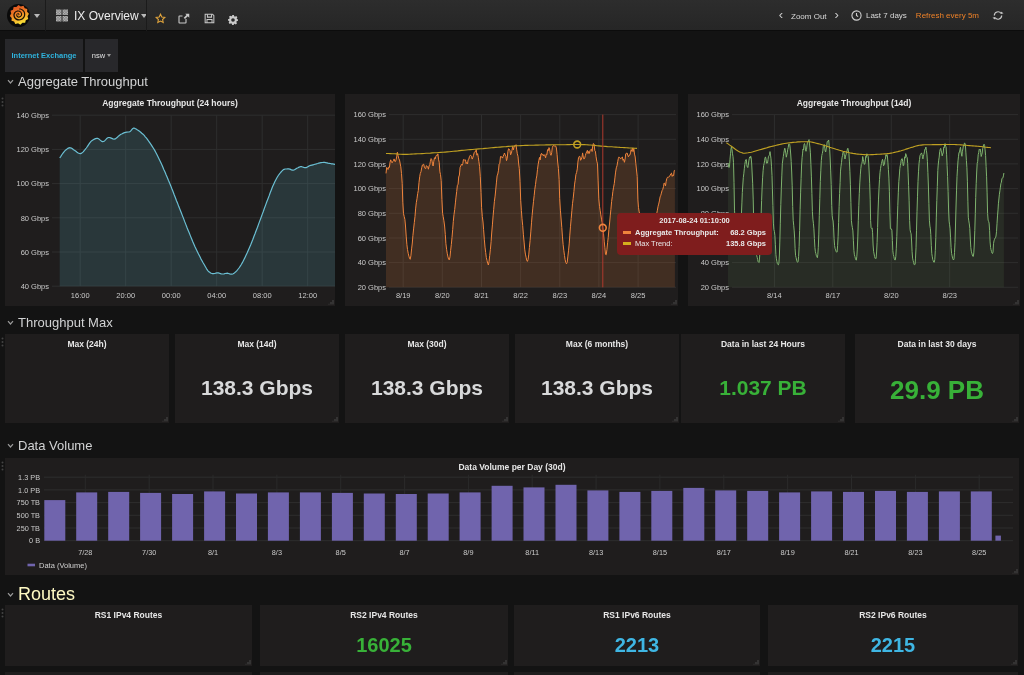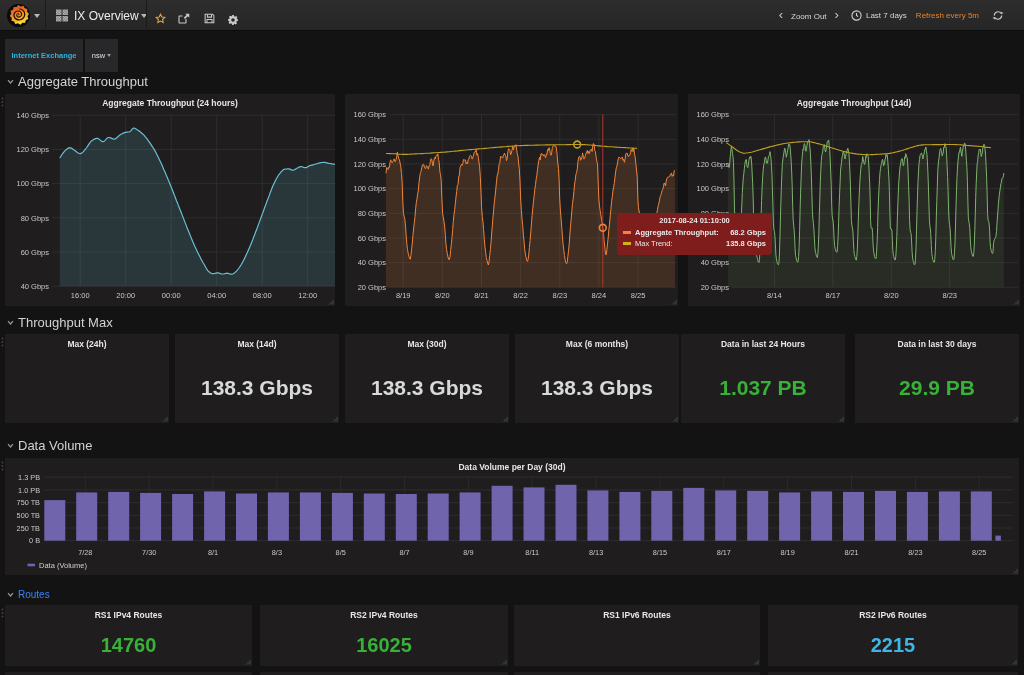--- a/index.html
+++ b/index.html
@@ -305,21 +305,21 @@
     <svg width="7" height="7" style="position:absolute;right:1px;bottom:1px">
       <g stroke="#4a4a4a" stroke-width="1">
         <line x1="6" y1="2" x2="6" y2="6.5"></line>
         <line x1="4" y1="4" x2="4" y2="6.5"></line>
         <line x1="2" y1="5.8" x2="2" y2="6.5"></line>
       </g>
     </svg>
   </div>
 <div class="panel" style="left:855px;top:334px;width:164px;height:89px">
     <div class="ptitle" style="padding-top:5px">Data in last 30 days</div>
-    <div style="position:absolute;left:0;right:0;top:41.5px;text-align:center;font-size:21px;font-weight:bold;color:#38b138;line-height:1.15">29.9 PB</div>
+    <div style="position:absolute;left:0;right:0;top:41.5px;text-align:center;font-size:26px;font-weight:bold;color:#38b138;line-height:1.15">29.9 PB</div>
     <svg width="7" height="7" style="position:absolute;right:1px;bottom:1px">
       <g stroke="#4a4a4a" stroke-width="1">
         <line x1="6" y1="2" x2="6" y2="6.5"></line>
         <line x1="4" y1="4" x2="4" y2="6.5"></line>
         <line x1="2" y1="5.8" x2="2" y2="6.5"></line>
       </g>
     </svg>
   </div>
 <div style="position:absolute;left:7px;top:438px;height:14px;display:flex;align-items:center">
     <svg width="7" height="5" style="margin-right:4px">
@@ -418,30 +418,29 @@
         <line x1="6" y1="2" x2="6" y2="6.5"></line>
         <line x1="4" y1="4" x2="4" y2="6.5"></line>
         <line x1="2" y1="5.8" x2="2" y2="6.5"></line>
       </g>
     </svg>
   </div>
 <div style="position:absolute;left:7px;top:587px;height:14px;display:flex;align-items:center">
     <svg width="7" height="5" style="margin-right:4px">
       <polyline points="1,1.2 3.5,4 6,1.2" fill="none" stroke="#9a9a9a" stroke-width="1.2"></polyline>
     </svg>
-    <span style="font-size:10px;color:#3b82f6">Routes</span>
+    <span style="font-size:18px;color:#fef9c3">Routes</span>
   </div>
 <svg width="3" height="12" style="position:absolute;left:1px;top:608px">
     <circle cx="1.5" cy="1.5" r="1" fill="#444"></circle>
     <circle cx="1.5" cy="5.0" r="1" fill="#444"></circle>
     <circle cx="1.5" cy="8.5" r="1" fill="#444"></circle>
   </svg>
 <div class="panel" style="left:5px;top:605px;width:247px;height:61px">
     <div class="ptitle" style="padding-top:5px">RS1 IPv4 Routes</div>
-    <div style="position:absolute;left:0;right:0;top:28.5px;text-align:center;font-size:20px;font-weight:bold;color:#38b138;line-height:1.15">14760</div>
     <svg width="7" height="7" style="position:absolute;right:1px;bottom:1px">
       <g stroke="#4a4a4a" stroke-width="1">
         <line x1="6" y1="2" x2="6" y2="6.5"></line>
         <line x1="4" y1="4" x2="4" y2="6.5"></line>
         <line x1="2" y1="5.8" x2="2" y2="6.5"></line>
       </g>
     </svg>
   </div>
 <div class="panel" style="left:260px;top:605px;width:248px;height:61px">
     <div class="ptitle" style="padding-top:5px">RS2 IPv4 Routes</div>
@@ -449,20 +448,21 @@
     <svg width="7" height="7" style="position:absolute;right:1px;bottom:1px">
       <g stroke="#4a4a4a" stroke-width="1">
         <line x1="6" y1="2" x2="6" y2="6.5"></line>
         <line x1="4" y1="4" x2="4" y2="6.5"></line>
         <line x1="2" y1="5.8" x2="2" y2="6.5"></line>
       </g>
     </svg>
   </div>
 <div class="panel" style="left:514px;top:605px;width:246px;height:61px">
     <div class="ptitle" style="padding-top:5px">RS1 IPv6 Routes</div>
+    <div style="position:absolute;left:0;right:0;top:28.5px;text-align:center;font-size:20px;font-weight:bold;color:#3fb6e3;line-height:1.15">2213</div>
     <svg width="7" height="7" style="position:absolute;right:1px;bottom:1px">
       <g stroke="#4a4a4a" stroke-width="1">
         <line x1="6" y1="2" x2="6" y2="6.5"></line>
         <line x1="4" y1="4" x2="4" y2="6.5"></line>
         <line x1="2" y1="5.8" x2="2" y2="6.5"></line>
       </g>
     </svg>
   </div>
 <div class="panel" style="left:768px;top:605px;width:250px;height:61px">
     <div class="ptitle" style="padding-top:5px">RS2 IPv6 Routes</div>

